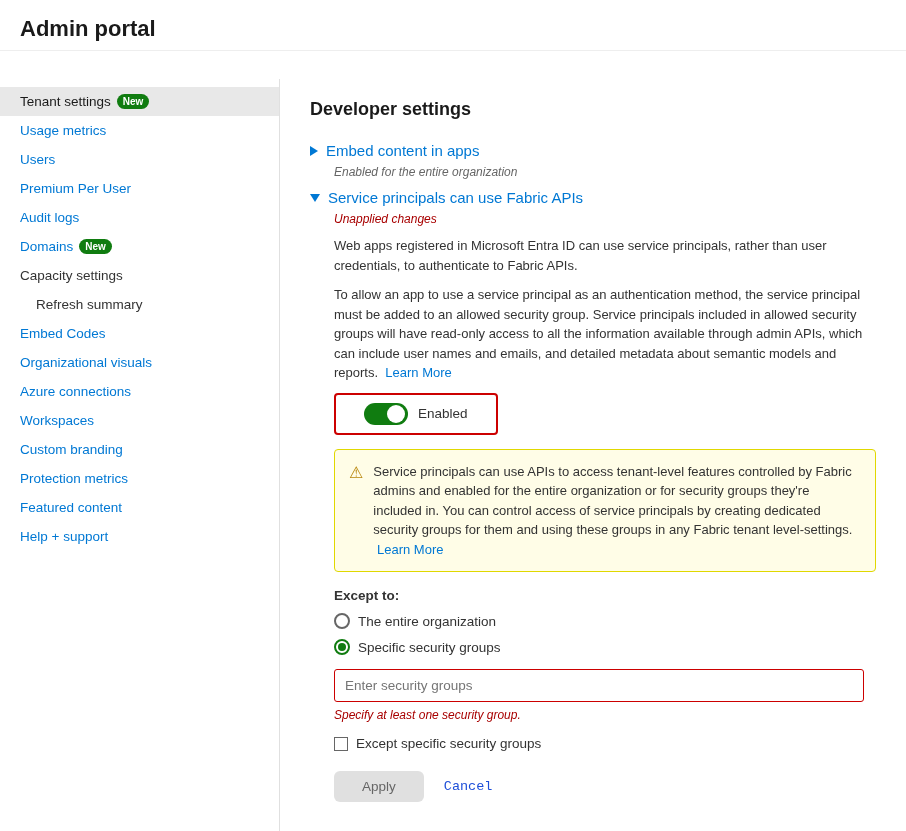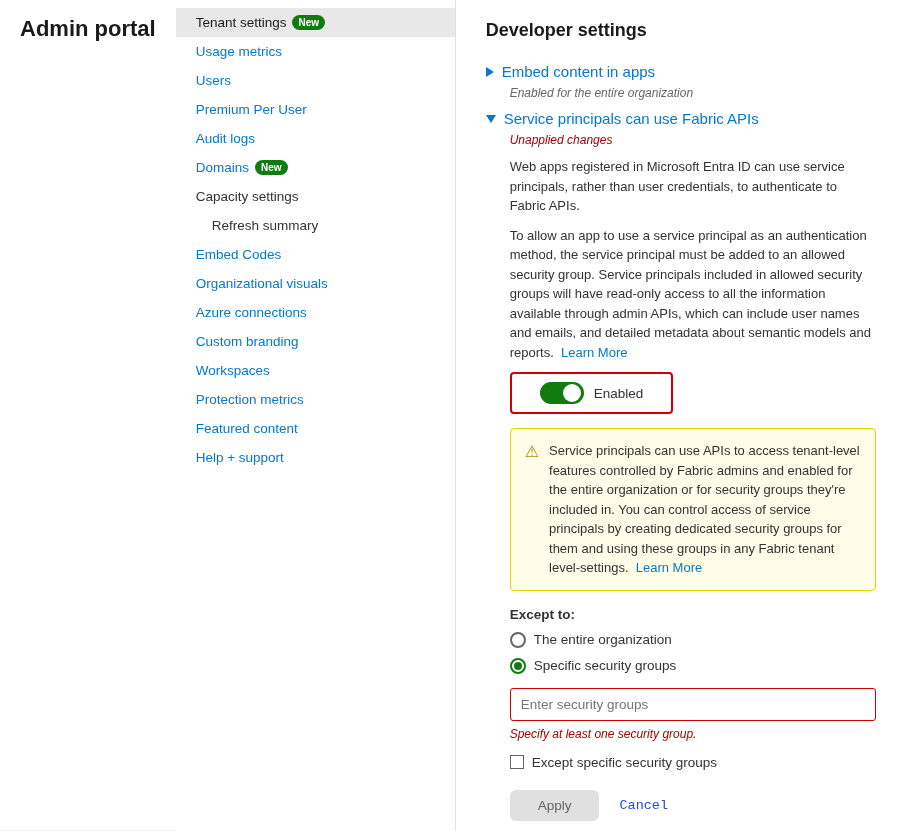--- a/index.html
+++ b/index.html
@@ -1,18 +1,18 @@
 <!DOCTYPE html>
 <html><head>
   <meta charset="utf-8">
   <style>
     * { box-sizing: border-box; margin: 0; padding: 0; }
     body { font-family: 'Segoe UI', Arial, sans-serif; font-size: 14px; color: #333; background: #fff; }
 
-    .app-container { display: flex; flex-direction: row; height: 831px; width: 906px; }
+    .app-container { display: flex; flex-direction: column; height: 831px; width: 906px; gap: 28px; }
 
     .page-header { padding: 16px 20px 8px 20px; border-bottom: 1px solid #eee; }
     .page-header h1 { font-size: 22px; font-weight: 600; color: #1a1a1a; }
 
     .main-layout { display: flex; flex: 1; overflow: hidden; }
 
     
     .sidebar { width: 280px; min-width: 280px; border-right: 1px solid #e0e0e0; overflow-y: auto; padding: 8px 0; }
     .sidebar-item { padding: 7px 20px; cursor: pointer; display: flex; align-items: center; gap: 6px; font-size: 13.5px; color: #0078d4; }
     .sidebar-item.active { background: #e8e8e8; color: #1a1a1a; font-weight: 500; }
@@ -119,24 +119,24 @@
         <div class="sidebar-item">
           <span class="item-label">Embed Codes</span>
         </div>
         <div class="sidebar-item">
           <span class="item-label">Organizational visuals</span>
         </div>
         <div class="sidebar-item">
           <span class="item-label">Azure connections</span>
         </div>
         <div class="sidebar-item">
+          <span class="item-label">Workspaces</span>
+        </div>
+        <div class="sidebar-item">
           <span class="item-label">Custom branding</span>
-        </div>
-        <div class="sidebar-item">
-          <span class="item-label">Workspaces</span>
         </div>
         <div class="sidebar-item">
           <span class="item-label">Protection metrics</span>
         </div>
         <div class="sidebar-item">
           <span class="item-label">Featured content</span>
         </div>
         <div class="sidebar-item">
           <span class="item-label">Help + support</span>
         </div>

